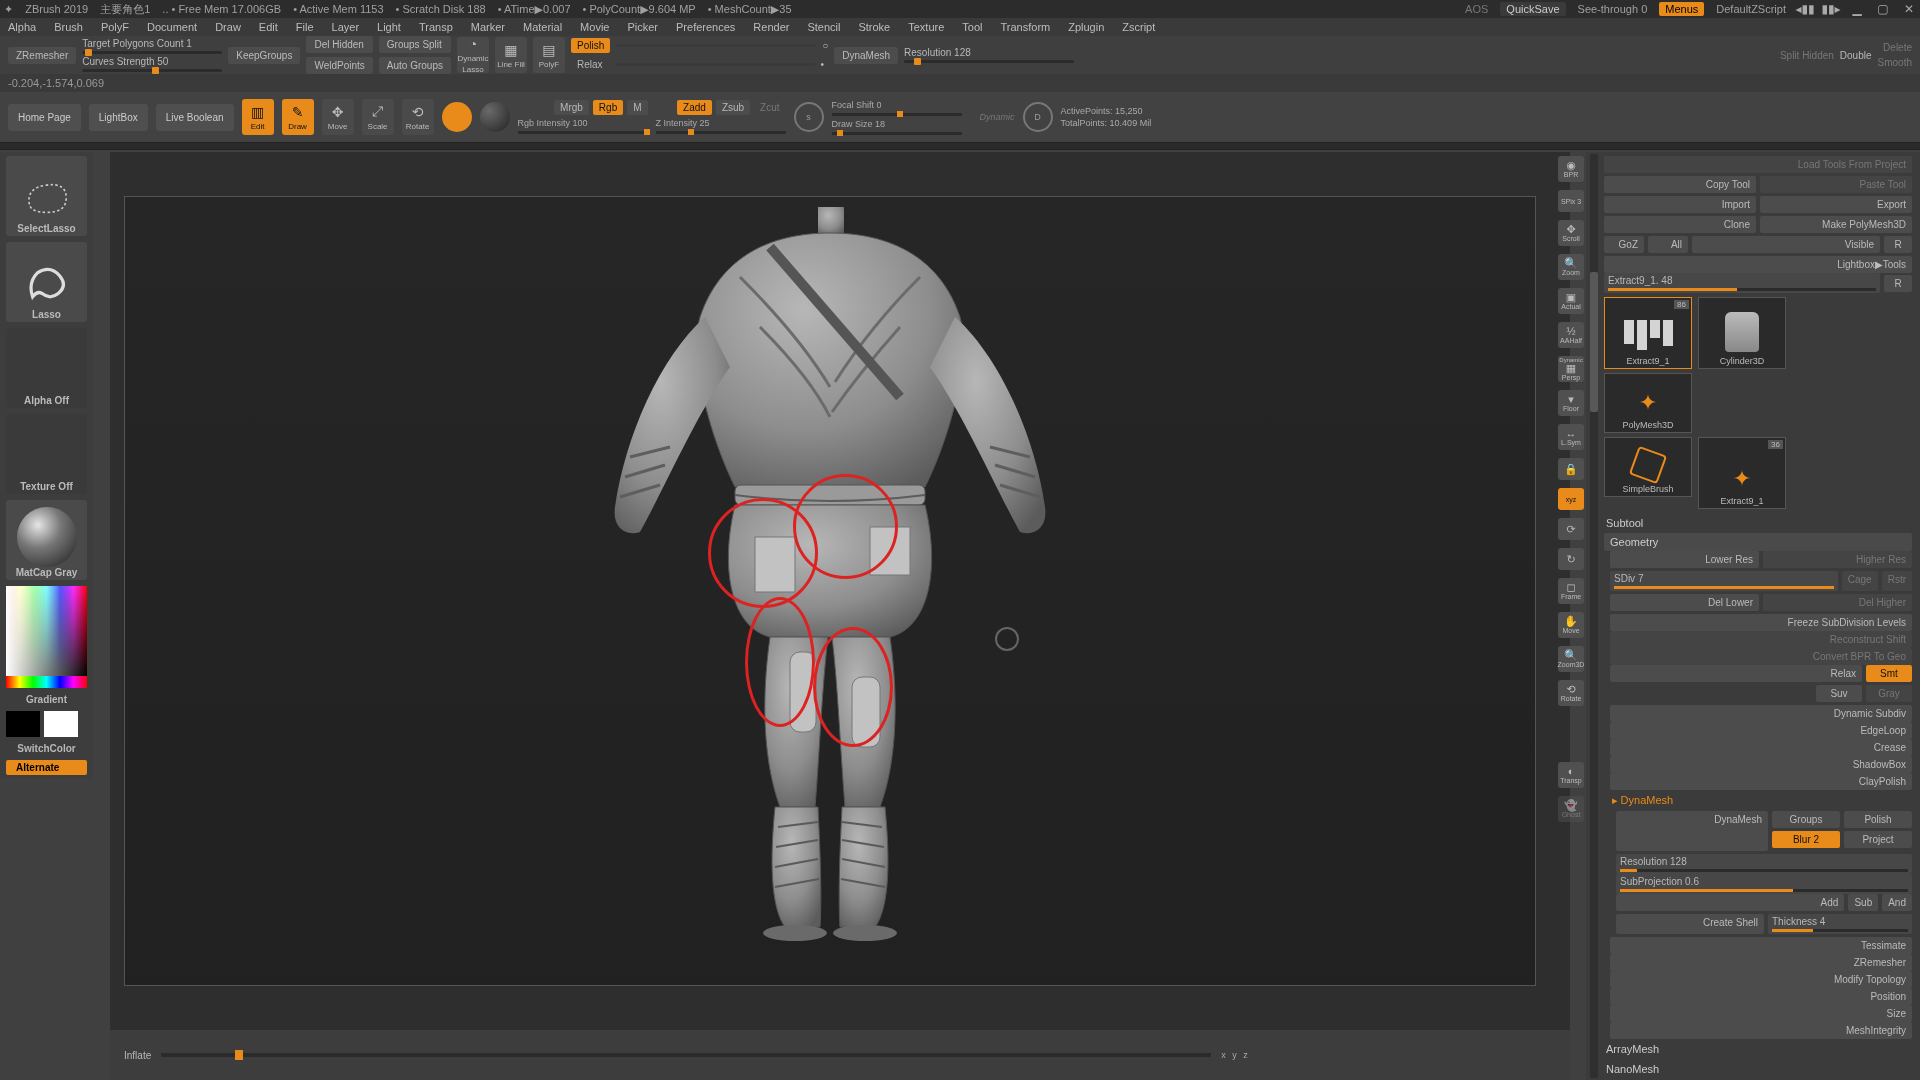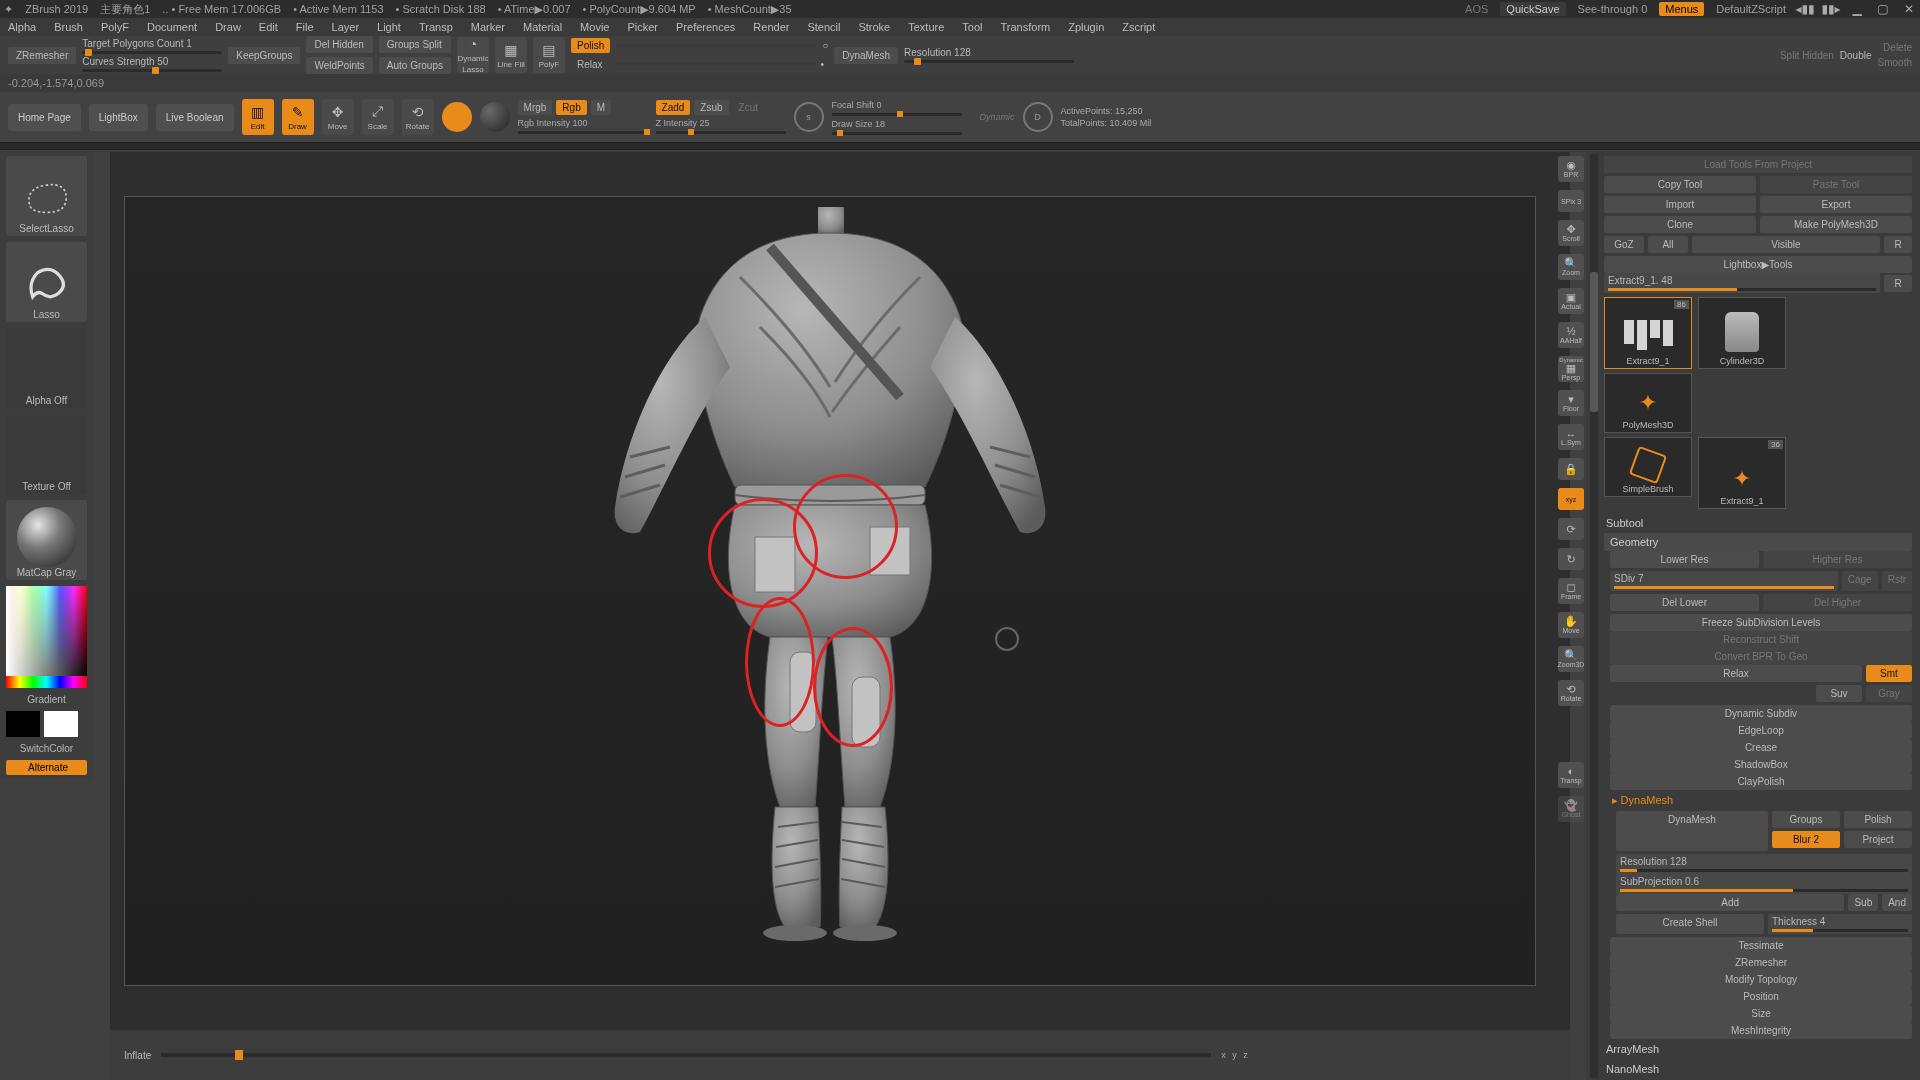--- a/index.html
+++ b/index.html
@@ -31,68 +31,68 @@
 
 .coord-bar { height:18px; background:#3a3a3a; display:flex; align-items:center; padding:0 8px; font-size:11px; color:#999; }
 
 
 .tool-ribbon { display:flex; align-items:center; height:50px; background:#424242; padding:0 8px; gap:8px; font-size:10px; }
 .btn-tab { background:#4f4f4f; padding:8px 10px; border-radius:3px; color:#ccc; }
 .icon-btn { width:32px; height:36px; background:#4a4a4a; border-radius:3px; display:flex; flex-direction:column; align-items:center; justify-content:center; gap:2px; font-size:8px; color:#bbb; }
 .icon-btn.orange { background:#e88b1a; color:#111; }
 .icon-btn .glyph { font-size:14px; }
 .ribbon-group { display:flex; flex-direction:column; gap:3px; min-width:100px; }
-.ribbon-row { display:flex; align-items:center; gap:4px; }
+.ribbon-row { display:flex; align-items:center; gap:4px;justify-content:flex-end; }
 .mini-lbl { background:#4c4c4c; padding:2px 6px; border-radius:2px; font-size:10px; }
 .mini-lbl.orange { background:#e88b1a; color:#111; }
 .round-btn { width:30px; height:30px; border-radius:50%; background:#4f4f4f; display:inline-block; }
 .round-btn.orange { background:#e88b1a; }
 .round-btn.dark { background:radial-gradient(circle at 30% 30%, #6a6a6a, #222); }
 .slider-sm { width:130px; height:3px; background:#2b2b2b; position:relative; }
 .slider-sm .knob { position:absolute; top:-2px; width:6px; height:6px; background:#e88b1a; }
 .gizmo-circ { width:30px; height:30px; border:2px solid #777; border-radius:50%; display:inline-flex; align-items:center; justify-content:center; font-size:9px; color:#999; }
 .dyn-label { color:#777; font-style:italic; font-size:9px; }
 
 
 .sep-strip { height:8px; background:#2a2a2a; border-top:1px solid #222; border-bottom:1px solid #222; }
 
 
-.left-sidebar { position:absolute; left:0; top:152px; width:93px; background:#3d3d3d; padding:4px 6px; display:flex; flex-direction:column; gap:6px; }
+.left-sidebar { position:absolute; left:0; top:152px; width:93px; background:#3d3d3d; padding:4px 6px; display:flex; flex-direction:column; gap:6px;font-weight:bold; }
 .side-tile { background:#4a4a4a; border-radius:3px; display:flex; flex-direction:column; align-items:center; justify-content:flex-end; color:#bbb; font-size:10px; padding:2px; }
 .side-tile.h70 { height:80px; }
 .side-tile .shape { width:60px; height:50px; display:flex; align-items:center; justify-content:center; }
 .lasso-shape { width:48px; height:36px; }
 .matcap-ball { width:60px; height:60px; border-radius:50%; background:radial-gradient(circle at 35% 30%, #e6e6e6, #777 40%, #2a2a2a 90%); }
 .color-picker { height:90px; background:linear-gradient(to right, rgba(255,255,255,1), rgba(255,255,255,0)), linear-gradient(to top, #000, transparent), linear-gradient(to right, red, yellow, lime, cyan, blue, magenta, red); position:relative; }
 .hue-strip { height:12px; background:linear-gradient(to right, red, yellow, lime, cyan, blue, magenta, red); }
 .switch-row { display:flex; gap:4px; }
 .sw-black { width:34px; height:26px; background:#000; }
 .sw-white { width:34px; height:26px; background:#fff; }
-.alt-orange { background:#e88b1a; color:#000; padding:2px 22px; border-radius:2px; font-size:10px; }
+.alt-orange { background:#e88b1a; color:#000; padding:2px 10px; border-radius:2px; font-size:10px; }
 
 
 .viewport-area { position:absolute; left:110px; top:152px; right:350px; bottom:50px; background:#2e2e2e; }
 .viewport-frame { position:absolute; left:14px; top:44px; right:34px; bottom:44px; background:linear-gradient(#262626,#212121); border:1px solid #555; overflow:hidden; }
 .model-svg { position:absolute; left:50%; top:10px; transform:translateX(-50%); }
 .anno-circle { position:absolute; border:3px solid #dd2222; border-radius:50%; background:transparent; }
 .cursor-ring { position:absolute; width:24px; height:24px; border:2px solid #666; border-radius:50%; }
 
 
 .right-strip { position:absolute; top:152px; right:334px; width:30px; display:flex; flex-direction:column; gap:8px; align-items:center; padding-top:4px; }
 .strip-btn { width:26px; height:26px; background:#505050; border-radius:3px; display:flex; flex-direction:column; align-items:center; justify-content:center; font-size:7px; color:#bbb; }
 .strip-btn.tiny { height:22px; }
 .strip-btn.orange { background:#e88b1a; color:#111; }
 .strip-btn .g { font-size:11px; line-height:1; }
 
 
 .right-panel { position:absolute; right:0; top:152px; width:334px; bottom:0; background:#3b3b3b; padding:4px 8px 4px 18px; overflow:hidden; font-size:10px; }
 .right-panel .scroll-rail { position:absolute; left:4px; top:2px; bottom:2px; width:8px; background:#2f2f2f; }
 .right-panel .scroll-thumb { position:absolute; left:4px; top:120px; width:8px; height:140px; background:#585858; border-radius:2px; }
 .rp-row { display:flex; gap:4px; margin-bottom:3px; }
-.rp-btn { background:#4c4c4c; padding:3px 6px; border-radius:2px; color:#bbb; flex:1; text-align:center; }
+.rp-btn { background:#4c4c4c; padding:3px 6px; border-radius:2px; color:#bbb; flex:1; text-align:right; }
 .rp-btn.orange { background:#e88b1a; color:#111; }
 .rp-btn.dim { background:#444; color:#777; }
 .rp-btn.tiny { flex:0 0 28px; text-align:center; }
 .rp-header { color:#ccc; padding:4px 2px; font-size:11px; }
 .rp-sub { margin-left:6px; }
 .rp-slider { width:100%; height:3px; background:#2b2b2b; position:relative; margin-top:2px; }
 .rp-slider .fill { position:absolute; left:0; top:0; height:3px; background:#e88b1a; }
 .tool-grid { display:flex; gap:6px; margin:4px 0; }
 .tool-thumb { width:88px; height:72px; background:#2a2a2a; border:1px solid #555; display:flex; flex-direction:column; align-items:center; justify-content:flex-end; font-size:9px; color:#bbb; padding:2px; position:relative; }
 .tool-thumb .badge { position:absolute; top:2px; right:2px; background:#555; font-size:8px; padding:0 3px; }

